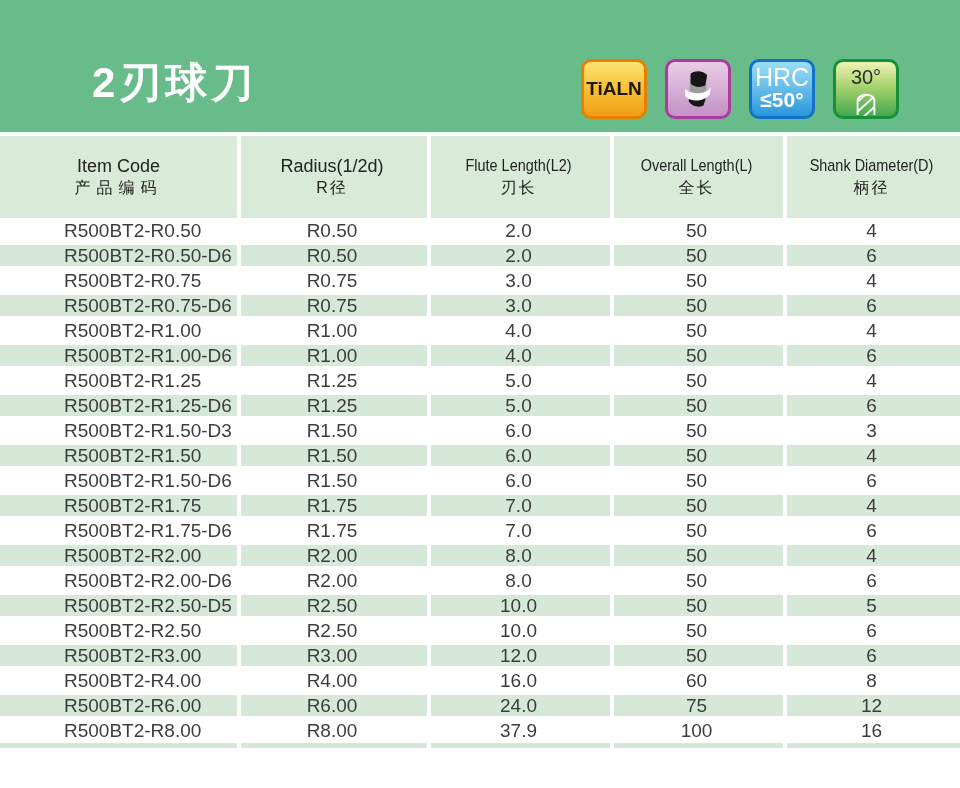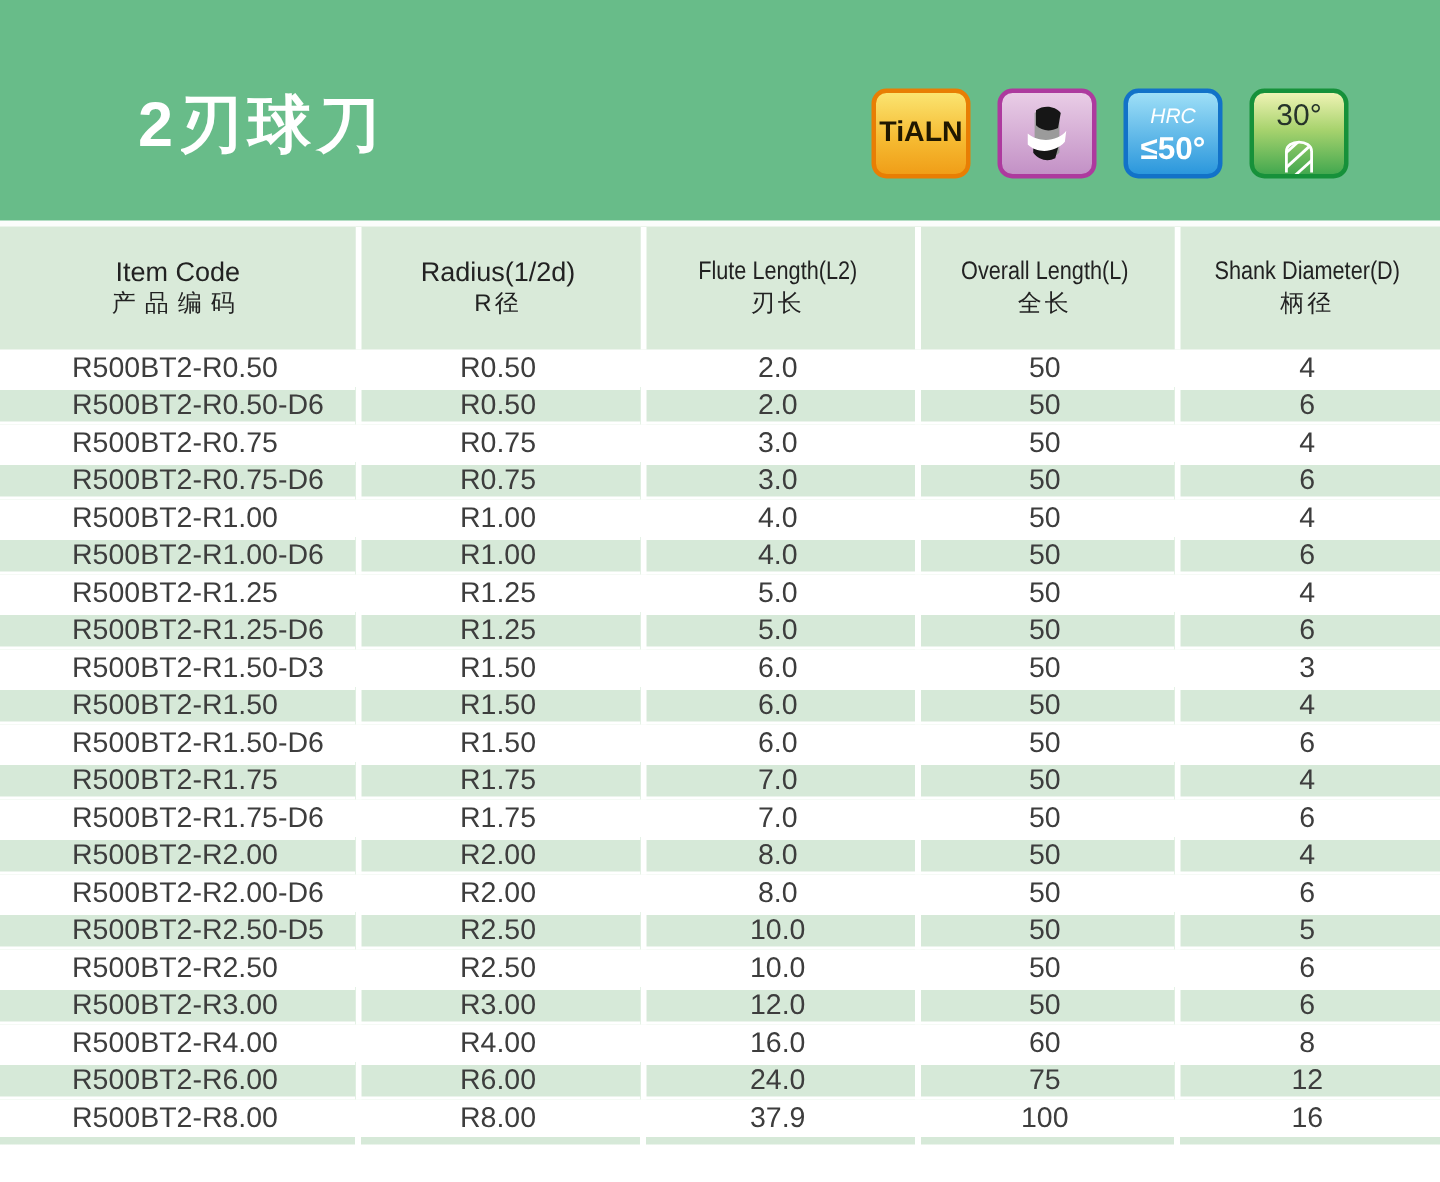--- a/index.html
+++ b/index.html
@@ -7,21 +7,21 @@
   body {
     font-family:"Liberation Sans","DejaVu Sans",sans-serif;
     background:#fff;
     width:960px; height:788px;
     overflow:hidden;
     color:#3d3d3d;
   }
   
   .banner {
     position:relative;
-    width:960px; height:147px;
+    width:960px; height:132px;
     background:var(--banner-green,#68bc89);
   }
   .banner h1 {
     position:absolute; left:92px; top:62px;
     font-size:42px; font-weight:bold; color:#ffffff;
     letter-spacing:4px; line-height:1;
   }
   .badges {
     position:absolute; left:581px; top:59px;
     display:flex; gap:18px;
@@ -40,21 +40,21 @@
   }
   .badge-coating .lbl { font-size:19px; font-weight:bold; color:#201800; }
   .badge-cutter {
     border-color:var(--badge-cutter-border,#ad3a9e);
     background:linear-gradient(180deg,#e9cde6 0%,#c391c6 100%);
   }
   .badge-hardness {
     border-color:var(--badge-hardness-border,#1272c8);
     background:linear-gradient(180deg,#9edff7 0%,#2b97dc 100%);
   }
-  .badge-hardness .l1 { font-size:14px; color:#fff; line-height:21px;font-style:italic; }
+  .badge-hardness .l1 { font-size:25px; color:#fff; line-height:21px; }
   .badge-hardness .l2 { font-size:21px; font-weight:bold; color:#fff; line-height:23px; }
   .badge-helix {
     border-color:var(--badge-helix-border,#16913a);
     background:linear-gradient(180deg,#eff3b4 0%,#a8d36e 45%,#43a84f 100%);
     justify-content:flex-end;
   }
   .badge-helix .lbl { font-size:20px; color:#26332a; line-height:22px; }
   
   .gap-line { width:960px; height:4px; background:#fbfdfb; }
   
@@ -67,21 +67,21 @@
   thead th:not(:first-child) { box-shadow: inset 4px 0 0 #fff; }
   th .en { display:block; font-size:18px; line-height:22px; }
   th.cond .en { font-size:17px; transform:scaleX(0.85); }
   th .zh { display:block; font-size:16px; line-height:22px; letter-spacing:2px; }
   th.col-item .zh { letter-spacing:6px; }
   tbody td {
     height:25px; font-size:19px; color:#3d3d3d;
     text-align:center; vertical-align:middle;
     white-space:nowrap; overflow:hidden;
   }
-  tbody td:first-child { text-align:left; padding-left:48px; }
+  tbody td:first-child { text-align:left; padding-left:64px; }
   tbody tr:nth-child(even) td {
     background:var(--row-alt-green,#d6e9d8);
     box-shadow: inset 0 2px 0 #fff, inset 0 -2px 0 #fff;
   }
   tbody tr:nth-child(even) td:not(:first-child) {
     box-shadow: inset 0 2px 0 #fff, inset 0 -2px 0 #fff, inset 4px 0 0 #fff;
   }
   
   .bottom-strip {
     width:960px; height:5px;

